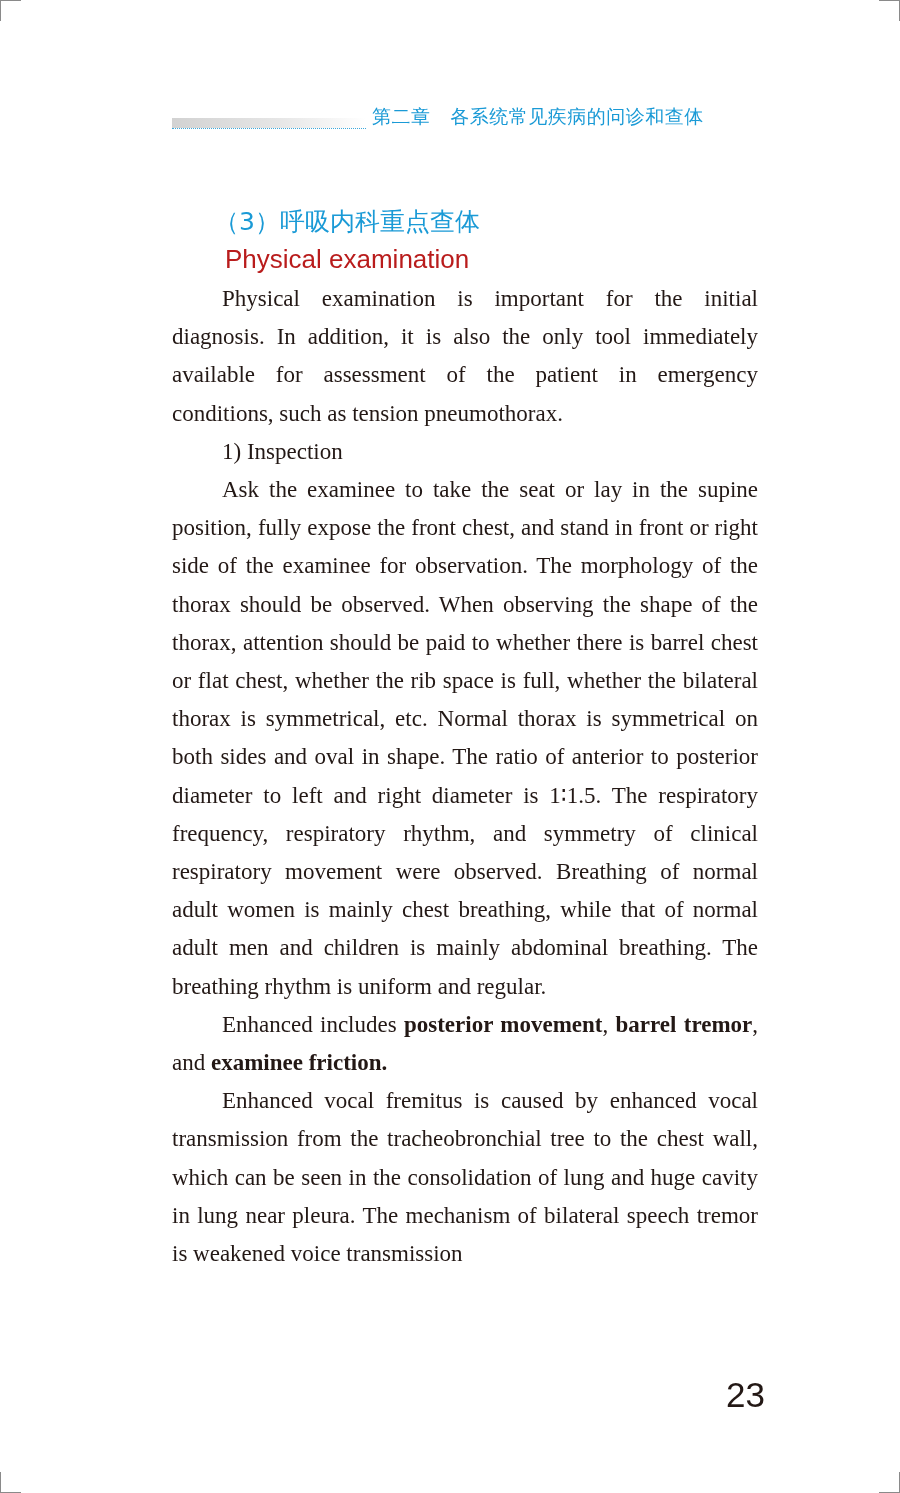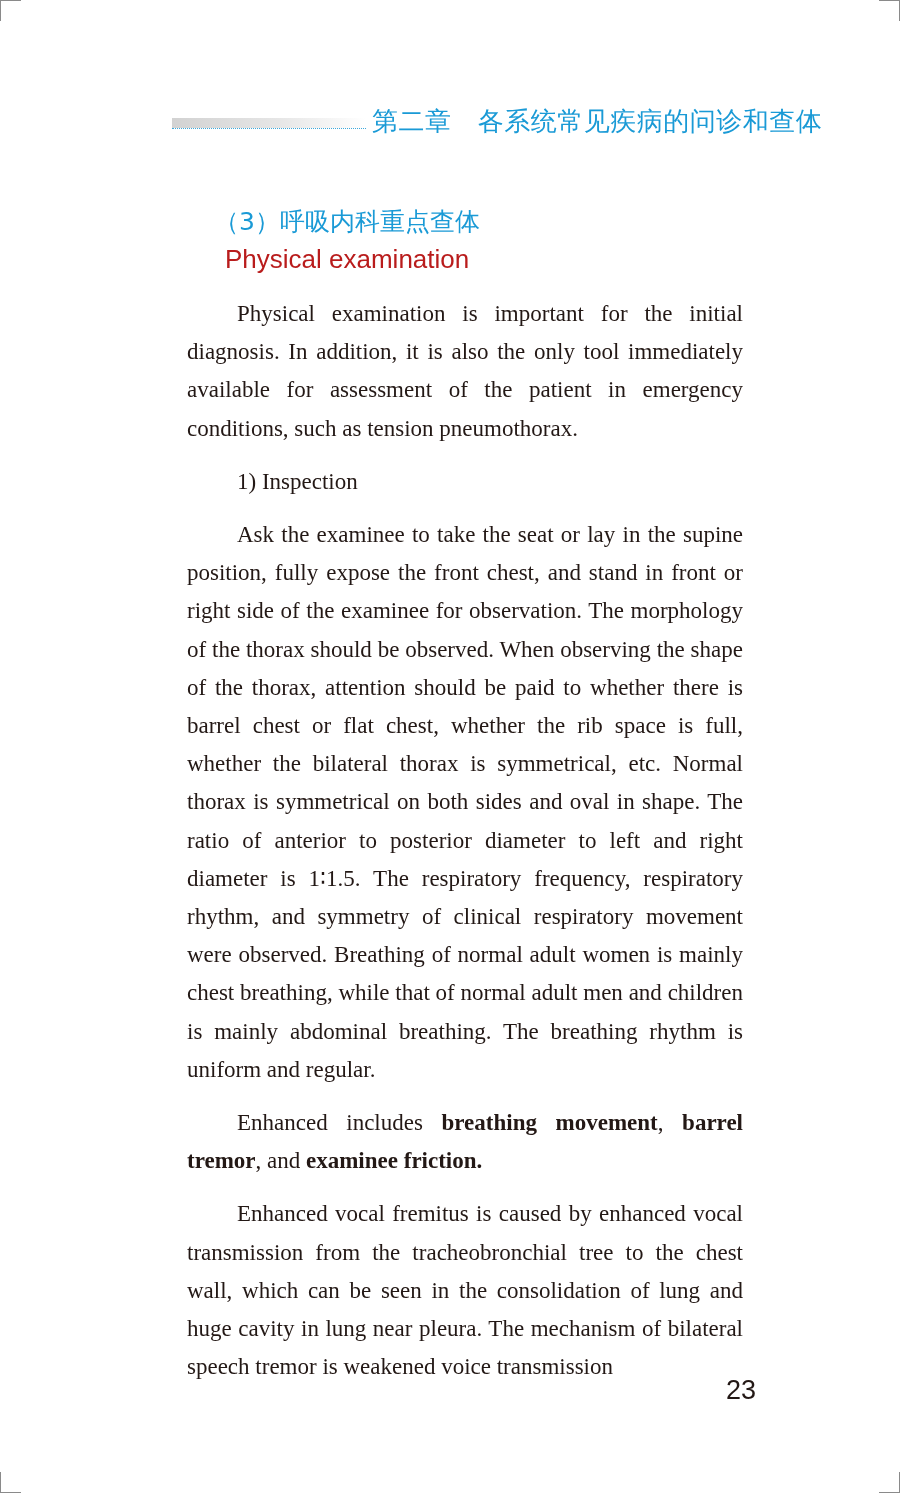--- a/index.html
+++ b/index.html
@@ -3,32 +3,32 @@
   <meta charset="utf-8">
   <style>
     html, body { margin: 0; padding: 0; background: #ffffff; }
     body { width: 900px; height: 1493px; position: relative; overflow: hidden; }
     .crop { position: absolute; background: #8a8a8a; }
     .header-bar { position: absolute; left: 172px; top: 118px; width: 194px; height: 10px;
       background: linear-gradient(to right, #d2d2d2 0%, #e6e6e6 55%, #ffffff 100%); }
     .header-dots { position: absolute; left: 172px; top: 128px; width: 194px; height: 0;
       border-top: 1.5px dotted #3fa9dc; }
     .chapter-title { position: absolute; left: 372px; top: 104px; font-family: "DejaVu Sans", sans-serif;
-      font-size: 26px; color: #1a9ad6; white-space: pre; letter-spacing: 0.5px; }
+      font-size: 19px; color: #1a9ad6; white-space: pre; letter-spacing: 0.5px; }
     .section-heading { position: absolute; left: 214px; top: 205px; font-family: "DejaVu Sans", sans-serif;
       font-size: 25px; color: #1a9ad6; }
     .subheading { position: absolute; left: 225px; top: 244px; font-family: "Liberation Sans", sans-serif;
       font-size: 26px; color: #b91c1c; }
     .body-text { position: absolute; left: 172px; top: 280px; width: 586px;
       font-family: "Liberation Serif", serif; font-size: 23px; line-height: 38.2px; color: #231815; }
-    .body-text p { margin: 15px; text-align: justify; text-align-last: left; }
+    .body-text p { margin: 0; text-align: justify; text-align-last: left; }
     .indent { text-indent: 50px; }
     .body-text b { font-weight: bold; }
     .page-number { position: absolute; left: 726px; top: 1375px; font-family: "Liberation Sans", sans-serif;
-      font-size: 27px; color: #231815; }
+      font-size: 35px; color: #231815; }
   </style>
 </head>
 <body>
 
 <div class="crop" style="left:0;top:0;width:21px;height:1px;"></div>
 <div class="crop" style="left:0;top:0;width:1px;height:21px;"></div>
 <div class="crop" style="right:0;top:0;width:21px;height:1px;"></div>
 <div class="crop" style="right:0;top:0;width:1px;height:21px;"></div>
 <div class="crop" style="left:0;bottom:0;width:21px;height:1px;"></div>
 <div class="crop" style="left:0;bottom:0;width:1px;height:21px;"></div>
@@ -39,17 +39,17 @@
 <div class="header-dots"></div>
 <div class="chapter-title"><span>第二章</span>   <span>各系统常见疾病的问诊和查体</span></div>
 
 <div class="section-heading">（3）呼吸内科重点查体</div>
 <div class="subheading">Physical examination</div>
 
 <div class="body-text">
   <p class="indent">Physical examination is important for the initial diagnosis. In addition, it is also the only tool immediately available for assessment of the patient in emergency conditions, such as tension pneumothorax.</p>
   <p class="indent">1) Inspection</p>
   <p class="indent">Ask the examinee to take the seat or lay in the supine position, fully expose the front chest, and stand in front or right side of the examinee for observation. The morphology of the thorax should be observed. When observing the shape of the thorax, attention should be paid to whether there is barrel chest or flat chest, whether the rib space is full, whether the bilateral thorax is symmetrical, etc. Normal thorax is symmetrical on both sides and oval in shape. The ratio of anterior to posterior diameter to left and right diameter is 1∶1.5. The respiratory frequency, respiratory rhythm, and symmetry of clinical respiratory movement were observed. Breathing of normal adult women is mainly chest breathing, while that of normal adult men and children is mainly abdominal breathing. The breathing rhythm is uniform and regular.</p>
-  <p class="indent"><span>Enhanced includes </span><b>breathing movement</b><span>, </span><b>barrel tremor</b><span>, and </span><b>examinee friction.</b></p>
+  <p class="indent"><span>Enhanced includes </span><b>posterior movement</b><span>, </span><b>barrel tremor</b><span>, and </span><b>examinee friction.</b></p>
   <p class="indent">Enhanced vocal fremitus is caused by enhanced vocal transmission from the tracheobronchial tree to the chest wall, which can be seen in the consolidation of lung and huge cavity in lung near pleura. The mechanism of bilateral speech tremor is weakened voice transmission</p>
 </div>
 
 <div class="page-number">23</div>
 
 </body></html>

